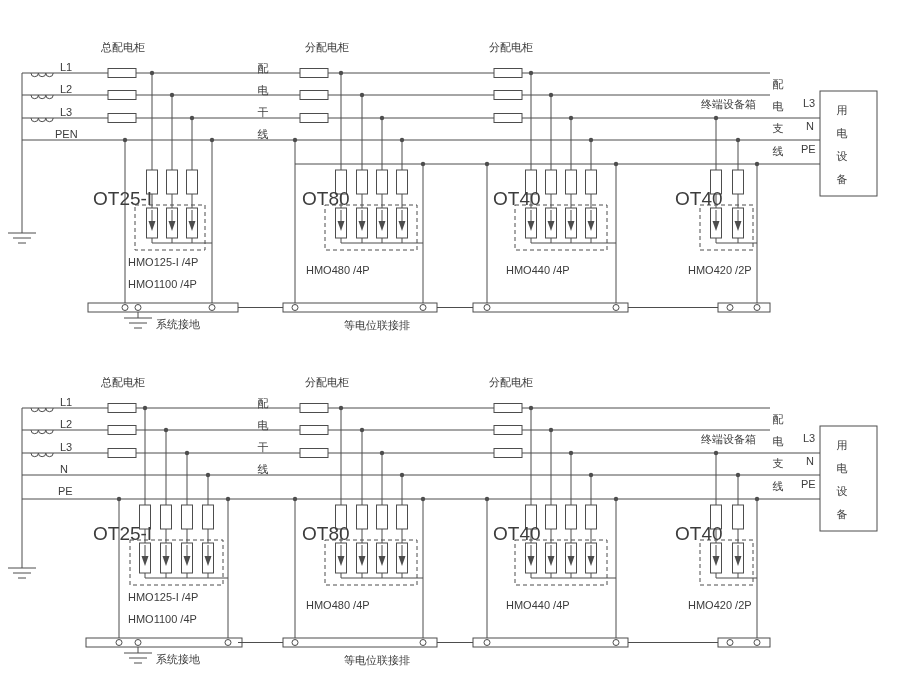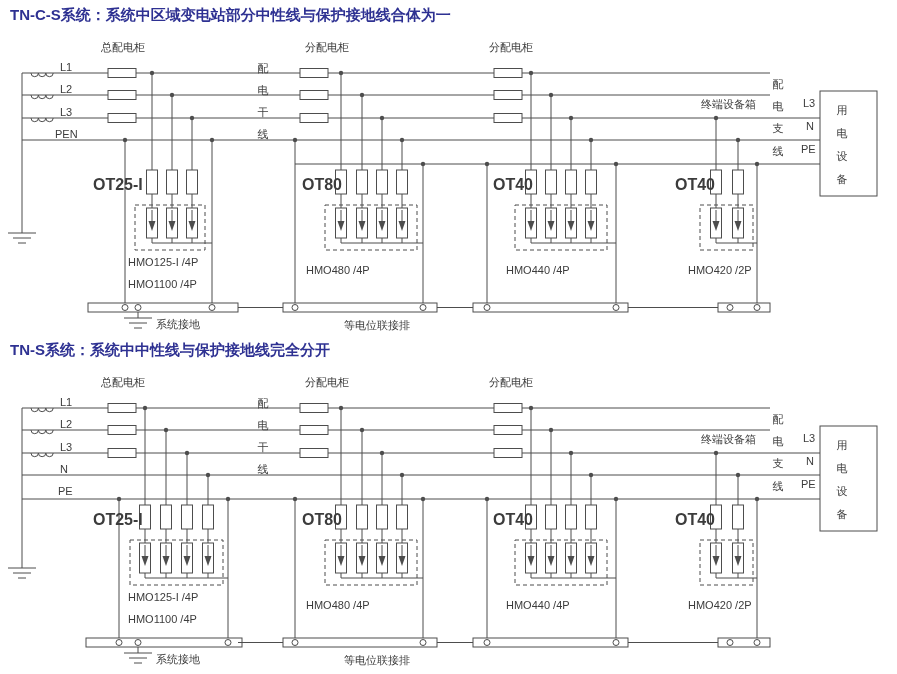--- a/index.html
+++ b/index.html
@@ -1,21 +1,21 @@
 <!DOCTYPE html>
 <html><head>
 <meta charset="utf-8">
 <style>
   html,body{margin:0;padding:0;background:#ffffff;}
   .canvas{position:relative;width:897px;height:674px;background:#fff;overflow:hidden;
           font-family:"Liberation Sans","DejaVu Sans",sans-serif;}
   svg{position:absolute;left:0;top:0;}
   .ttl{position:absolute;font-size:15px;font-weight:bold;color:#2e3192;white-space:nowrap;}
   .lbl{position:absolute;font-size:11px;color:#3c3c3c;white-space:nowrap;}
-  .lbl-b{position:absolute;font-size:16px;font-weight:700;color:#3c3c3c;white-space:nowrap;}
+  .lbl-b{position:absolute;font-size:19px;font-weight:400;color:#3c3c3c;white-space:nowrap;margin-top:12px;}
   .vch{position:absolute;font-size:11px;color:#3c3c3c;width:12px;text-align:center;}
 </style>
 </head>
 <body>
 
 <div class="canvas">
 
   <svg id="wires" width="897" height="674" viewBox="0 0 897 674">
     <g id="wg1">
         <line x1="22" y1="73" x2="770" y2="73" stroke="#4d4d4d" stroke-width="1"></line>
@@ -306,21 +306,20 @@
         <circle cx="716" cy="453" r="2.2" fill="#4d4d4d" stroke="none"></circle>
         <circle cx="738" cy="475" r="2.2" fill="#4d4d4d" stroke="none"></circle>
         <circle cx="757" cy="499" r="2.2" fill="#4d4d4d" stroke="none"></circle>
         <line x1="238" y1="642.5" x2="283" y2="642.5" stroke="#4d4d4d" stroke-width="1"></line>
         <line x1="437" y1="642.5" x2="473" y2="642.5" stroke="#4d4d4d" stroke-width="1"></line>
         <line x1="628" y1="642.5" x2="718" y2="642.5" stroke="#4d4d4d" stroke-width="1"></line>
         <rect x="820" y="426" width="57" height="105" fill="none" stroke="#4d4d4d" stroke-width="1"></rect>
       </g>
   </svg>
 
-  <div class="ttl" style="left:10px;top:6px">TN-C-S系统：系统中区域变电站部分中性线与保护接地线合体为一</div>
 
   <div class="lbl" style="left:101px;top:40px">总配电柜</div>
   <div class="lbl" style="left:305px;top:40px">分配电柜</div>
   <div class="lbl" style="left:489px;top:40px">分配电柜</div>
 
   <div class="lbl" style="left:60px;top:61px">L1</div>
   <div class="lbl" style="left:60px;top:83px">L2</div>
   <div class="lbl" style="left:60px;top:106px">L3</div>
   <div class="lbl" style="left:55px;top:128px">PEN</div>
 
@@ -352,21 +351,20 @@
 
   <div class="lbl" style="left:128px;top:256px">HMO125-I /4P</div>
   <div class="lbl" style="left:128px;top:278px">HMO1100 /4P</div>
   <div class="lbl" style="left:306px;top:264px">HMO480 /4P</div>
   <div class="lbl" style="left:506px;top:264px">HMO440 /4P</div>
   <div class="lbl" style="left:688px;top:264px">HMO420 /2P</div>
 
   <div class="lbl" style="left:156px;top:317px">系统接地</div>
   <div class="lbl" style="left:344px;top:318px">等电位联接排</div>
 
-  <div class="ttl" style="left:10px;top:341px">TN-S系统：系统中中性线与保护接地线完全分开</div>
 
   <div class="lbl" style="left:101px;top:375px">总配电柜</div>
   <div class="lbl" style="left:305px;top:375px">分配电柜</div>
   <div class="lbl" style="left:489px;top:375px">分配电柜</div>
 
   <div class="lbl" style="left:60px;top:396px">L1</div>
   <div class="lbl" style="left:60px;top:418px">L2</div>
   <div class="lbl" style="left:60px;top:441px">L3</div>
   <div class="lbl" style="left:60px;top:463px">N</div>
   <div class="lbl" style="left:58px;top:485px">PE</div>

